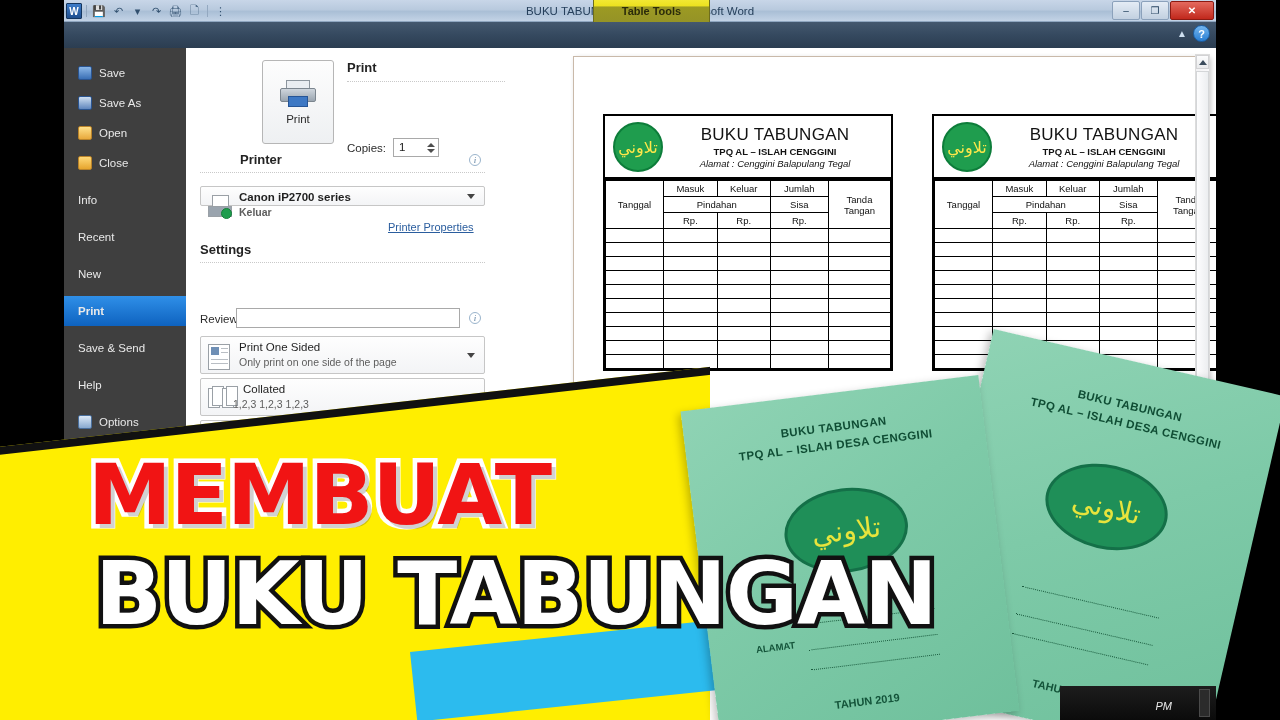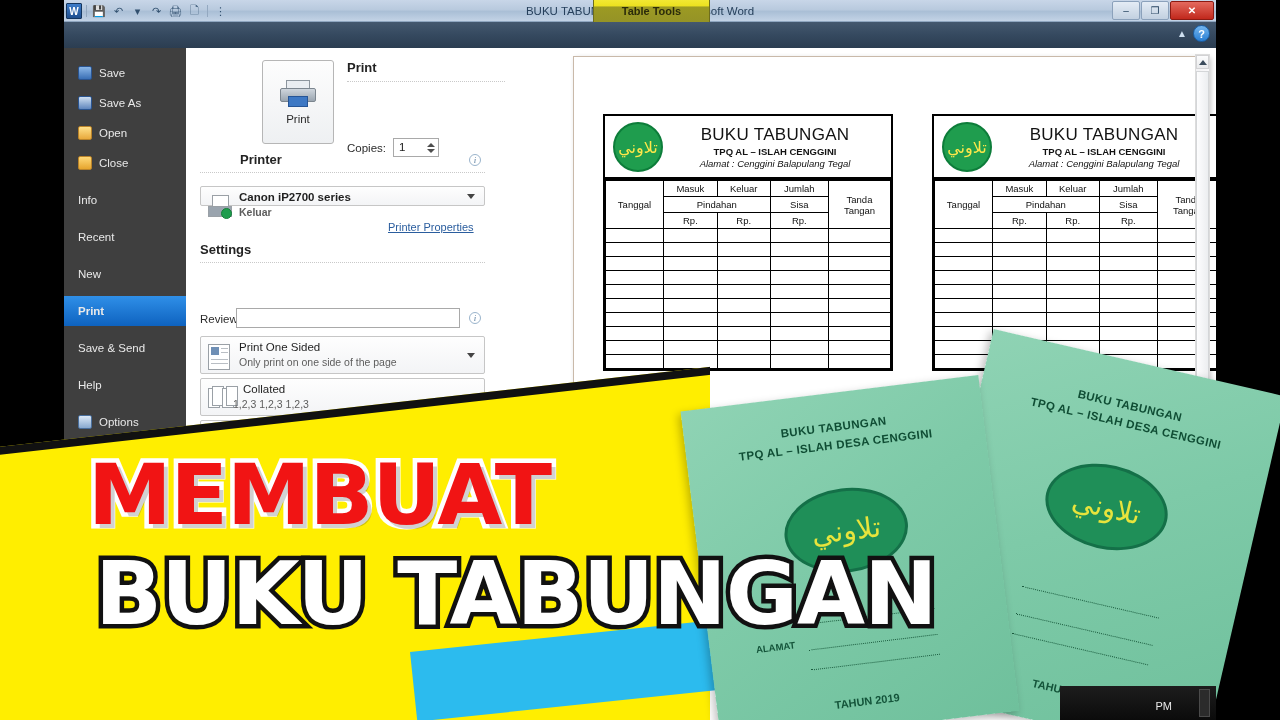--- a/index.html
+++ b/index.html
@@ -190,21 +190,21 @@
             display:flex; align-items:center; justify-content:center; }
   .bk-oval span{ color:#e8e43c; font-size:28px; font-family:"DejaVu Sans", sans-serif; }
   .bk-lbl{ position:absolute; font-size:9.5px; color:#14543a; font-weight:bold; }
   .bk-dot{ position:absolute; height:0; border-top:1px dotted #1b5c3f; }
   .bk-year{ position:absolute; width:100%; text-align:center; font-size:11px;
             font-weight:bold; color:#14543a; }
 
   
   .tb{ position:absolute; left:1060px; bottom:0; width:156px; height:34px;
        background:linear-gradient(to bottom,#1d1d1d,#0b0b0b); }
-  .tb-time{ position:absolute; right:44px; bottom:8px; color:#e8e8e8; font-size:11px; }
+  .tb-time{ position:absolute; right:44px; bottom:8px; color:#e8e8e8; font-size:11px;font-style:italic; }
   .tb-show{ position:absolute; right:6px; bottom:3px; width:11px; height:28px;
             background:#2b2b2b; border:1px solid #4a4a4a; }
 </style>
 </head>
 <body>
 
 <div id="stage">
 
   <div id="word-window">
 

